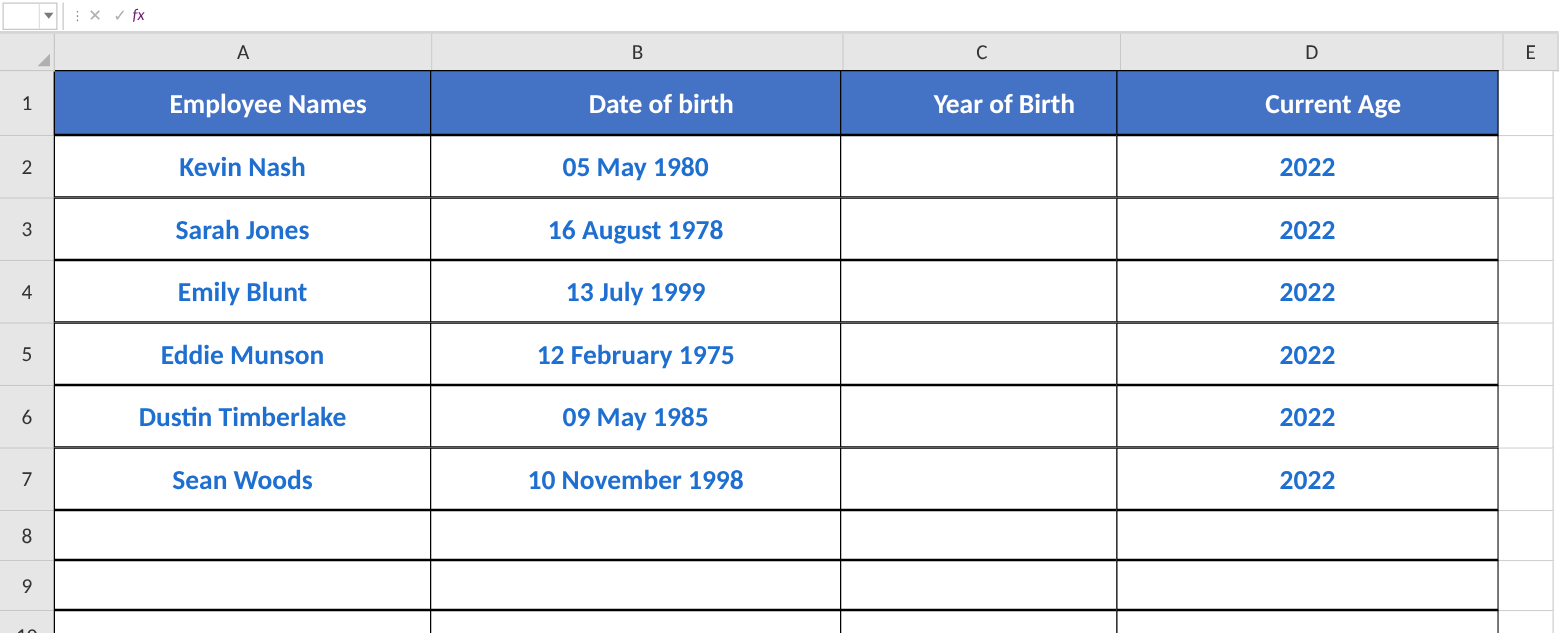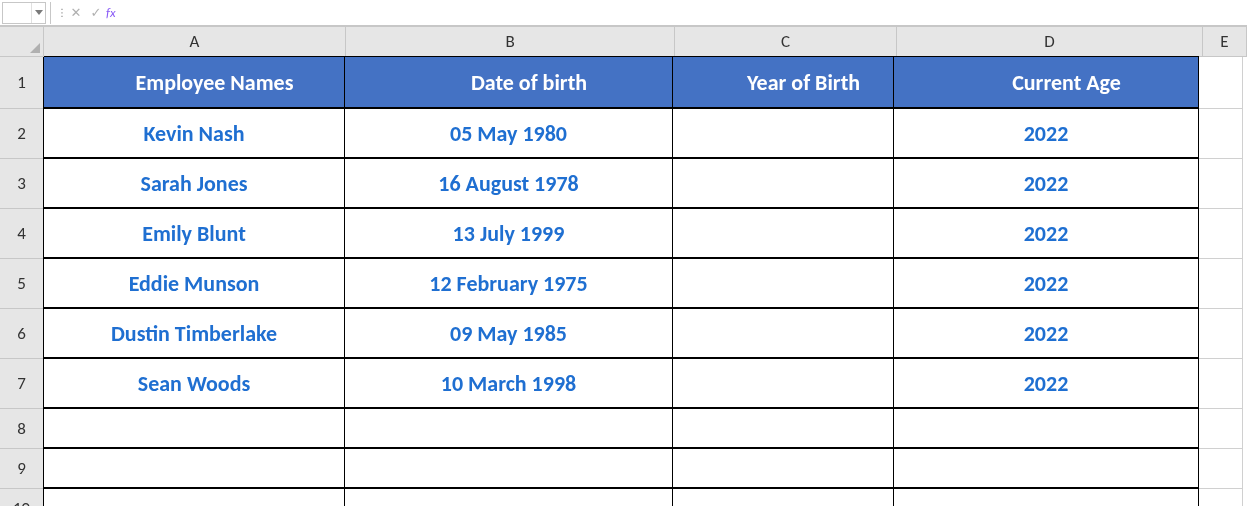--- a/index.html
+++ b/index.html
@@ -48,21 +48,21 @@
   }
   .fb-icon {
     width: 20px;
     text-align: center;
     font-size: 13px;
     color: #b0b0b0;
   }
   .fb-fx {
     width: 24px;
     font-style: italic;
-    color: #8b5cf6;
+    color: #701a75;
     font-size: 13px;
   }
   .fb-input {
     flex: 1;
     height: 22px;
     border: none;
     outline: none;
     font-size: 13px;
     padding-left: 6px;
     color: #333;
@@ -220,21 +220,21 @@
     <div class="rh hD">6</div>
     <div class="cell bordered wA hD">Dustin Timberlake</div>
     <div class="cell bordered wB hD">09 May 1985</div>
     <div class="cell bordered wC hD"></div>
     <div class="cell bordered wD hD">2022</div>
     <div class="cell wE hD"></div>
   </div>
   <div class="row">
     <div class="rh hD">7</div>
     <div class="cell bordered wA hD">Sean Woods</div>
-    <div class="cell bordered wB hD">10 March 1998</div>
+    <div class="cell bordered wB hD">10 November 1998</div>
     <div class="cell bordered wC hD"></div>
     <div class="cell bordered wD hD">2022</div>
     <div class="cell wE hD"></div>
   </div>
 
   <div class="row">
     <div class="rh hS">8</div>
     <div class="cell bordered wA hS"></div>
     <div class="cell bordered wB hS"></div>
     <div class="cell bordered wC hS"></div>

